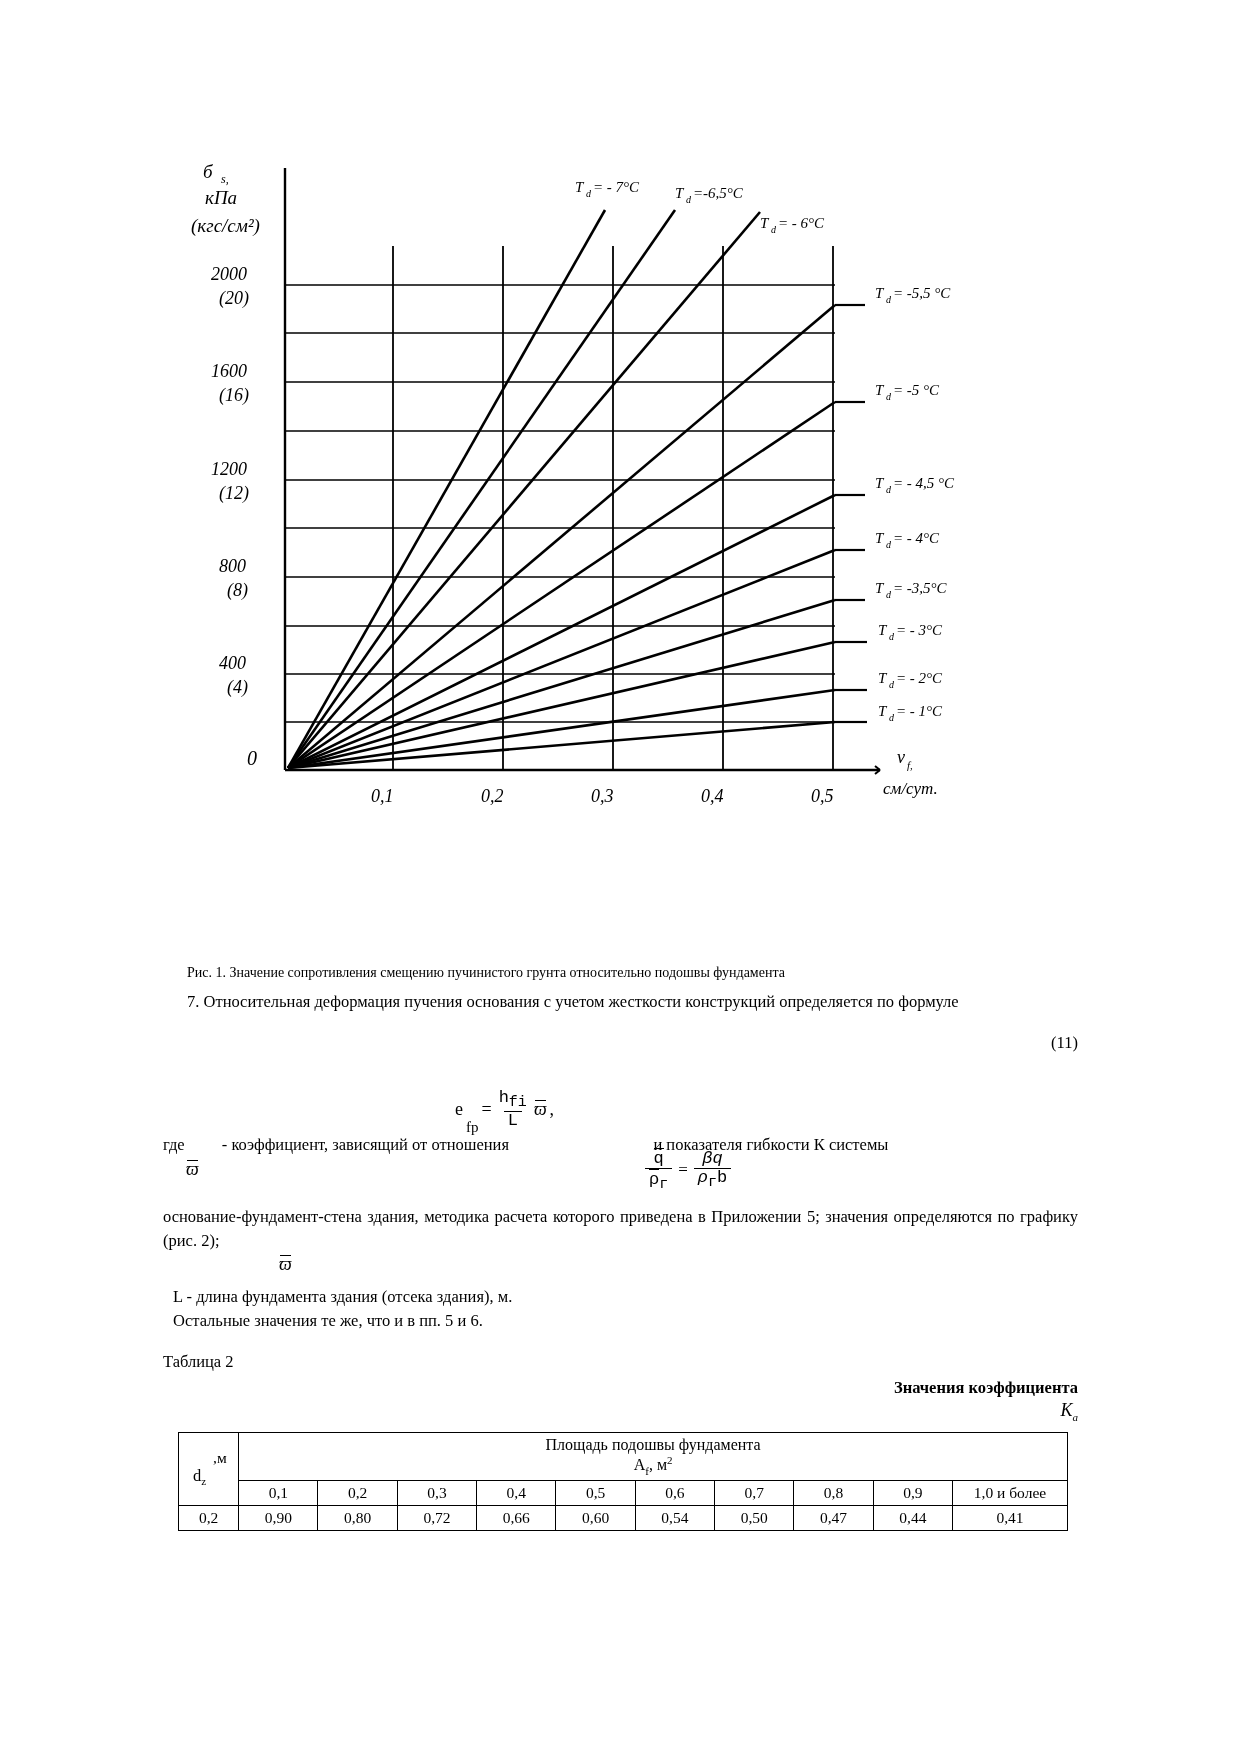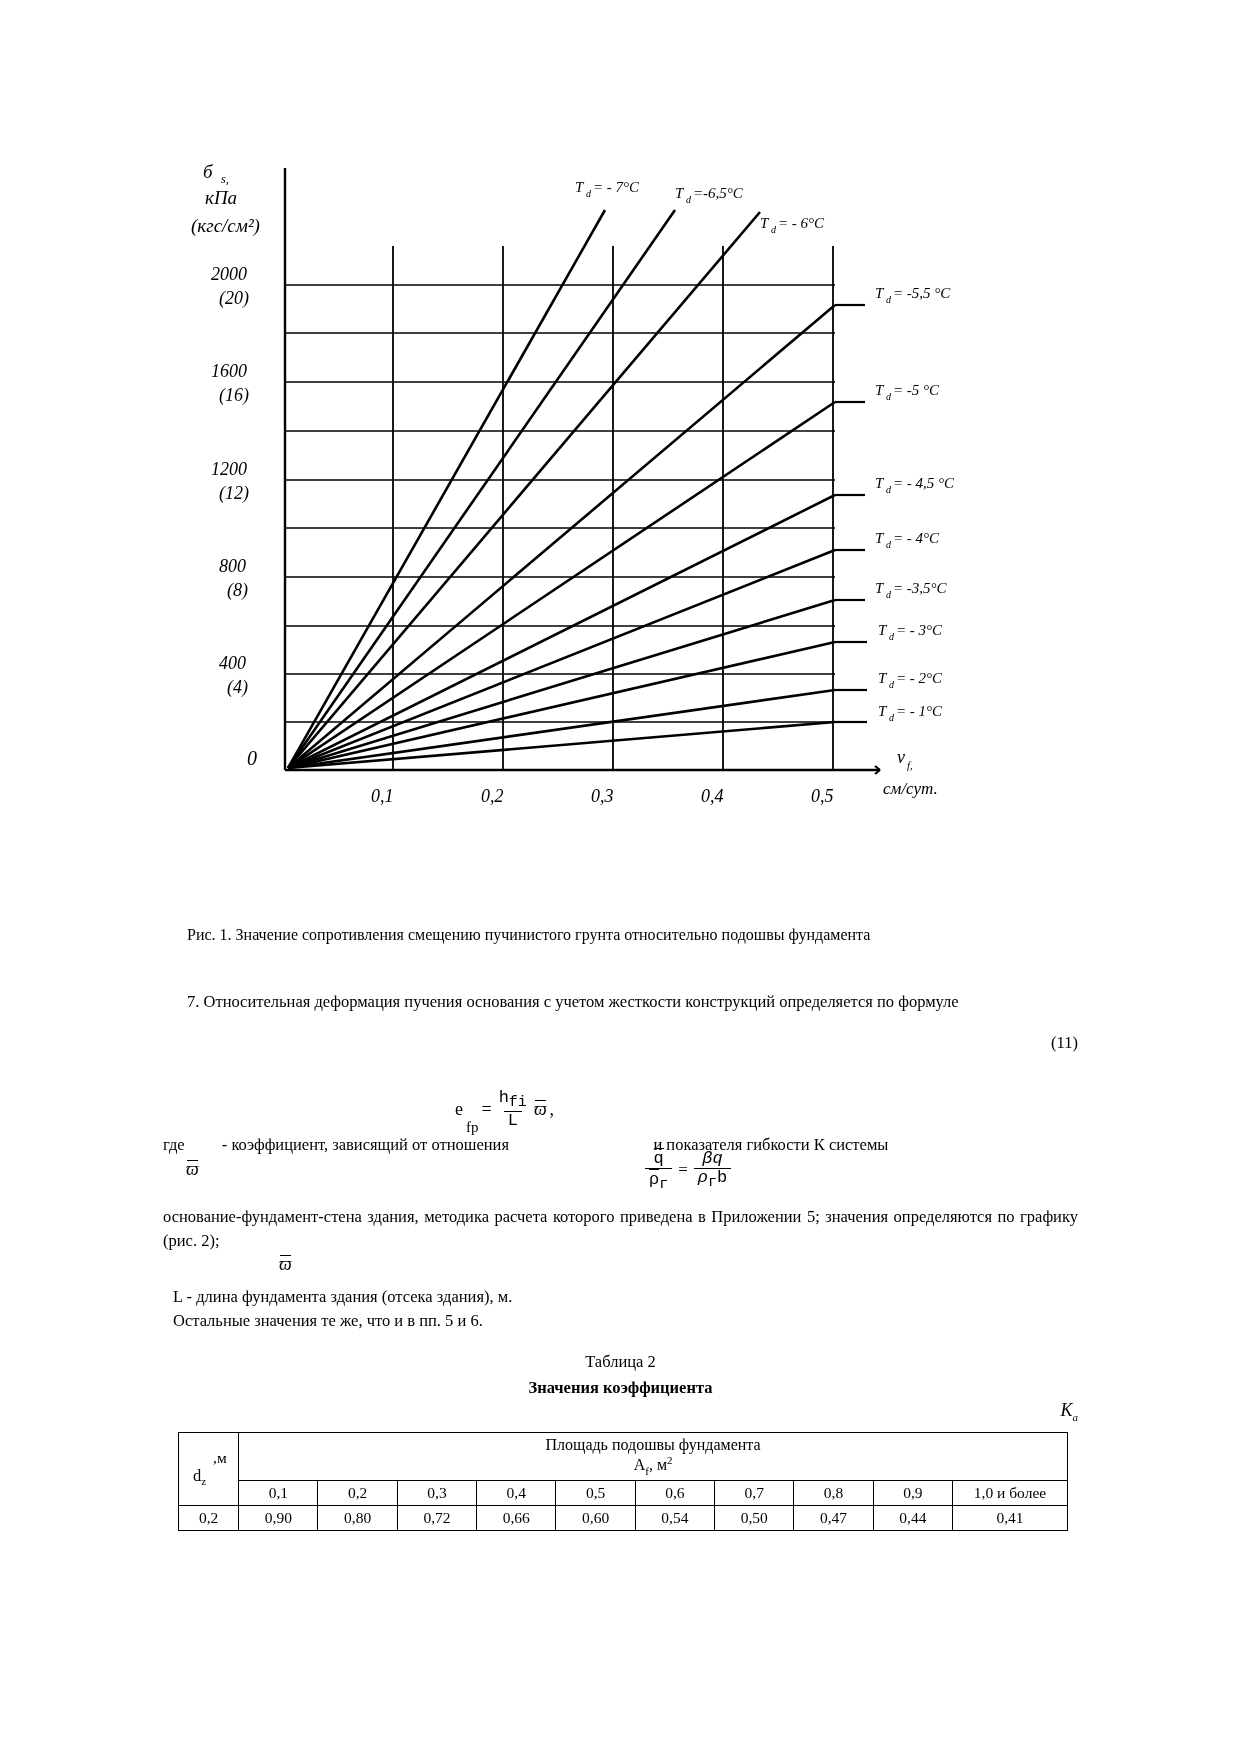--- a/index.html
+++ b/index.html
@@ -26,23 +26,23 @@
     top: 150px;
     width: 880px;
     height: 680px;
   }
   .figure-svg {
     display: block;
   }
   .caption {
     position: absolute;
     left: 163px;
-    top: 924px;
-    width: 915px;
-    font-size: 16px;
+    top: 963px;
+    width: 915px;
+    font-size: 14px;
     line-height: 1.42;
     text-align: justify;
     text-indent: 24px;
   }
   .para {
     position: absolute;
     font-size: 16.5px;
     line-height: 1.45;
     text-align: justify;
   }
@@ -154,29 +154,29 @@
     left: 163px;
     top: 1285px;
     width: 915px;
   }
   .p9 div { text-indent: 0; }
   .tbl-num {
     position: absolute;
     left: 163px;
     top: 1352px;
     width: 915px;
-    text-align: center;
+    text-align: left;
     font-size: 16.5px;
   }
   .tbl-title {
     position: absolute;
     left: 163px;
     top: 1378px;
     width: 915px;
-    text-align: center;
+    text-align: right;
     font-size: 16.5px;
     font-weight: bold;
   }
   .tbl-title-sym {
     position: absolute;
     left: 163px;
     top: 1400px;
     width: 915px;
     text-align: right;
     font-size: 18px;

